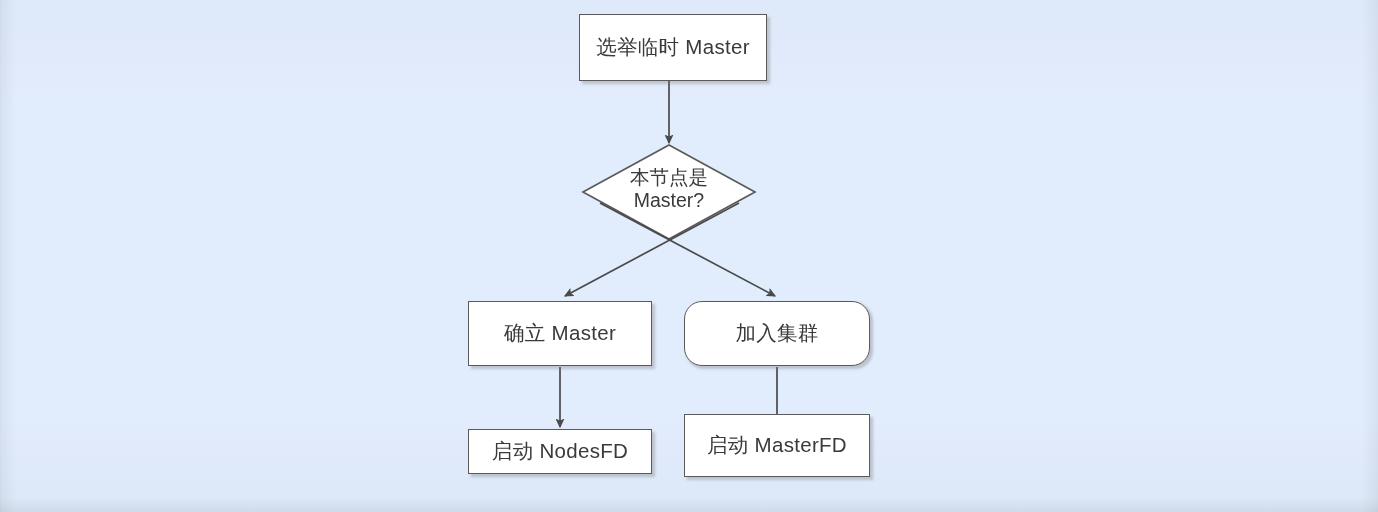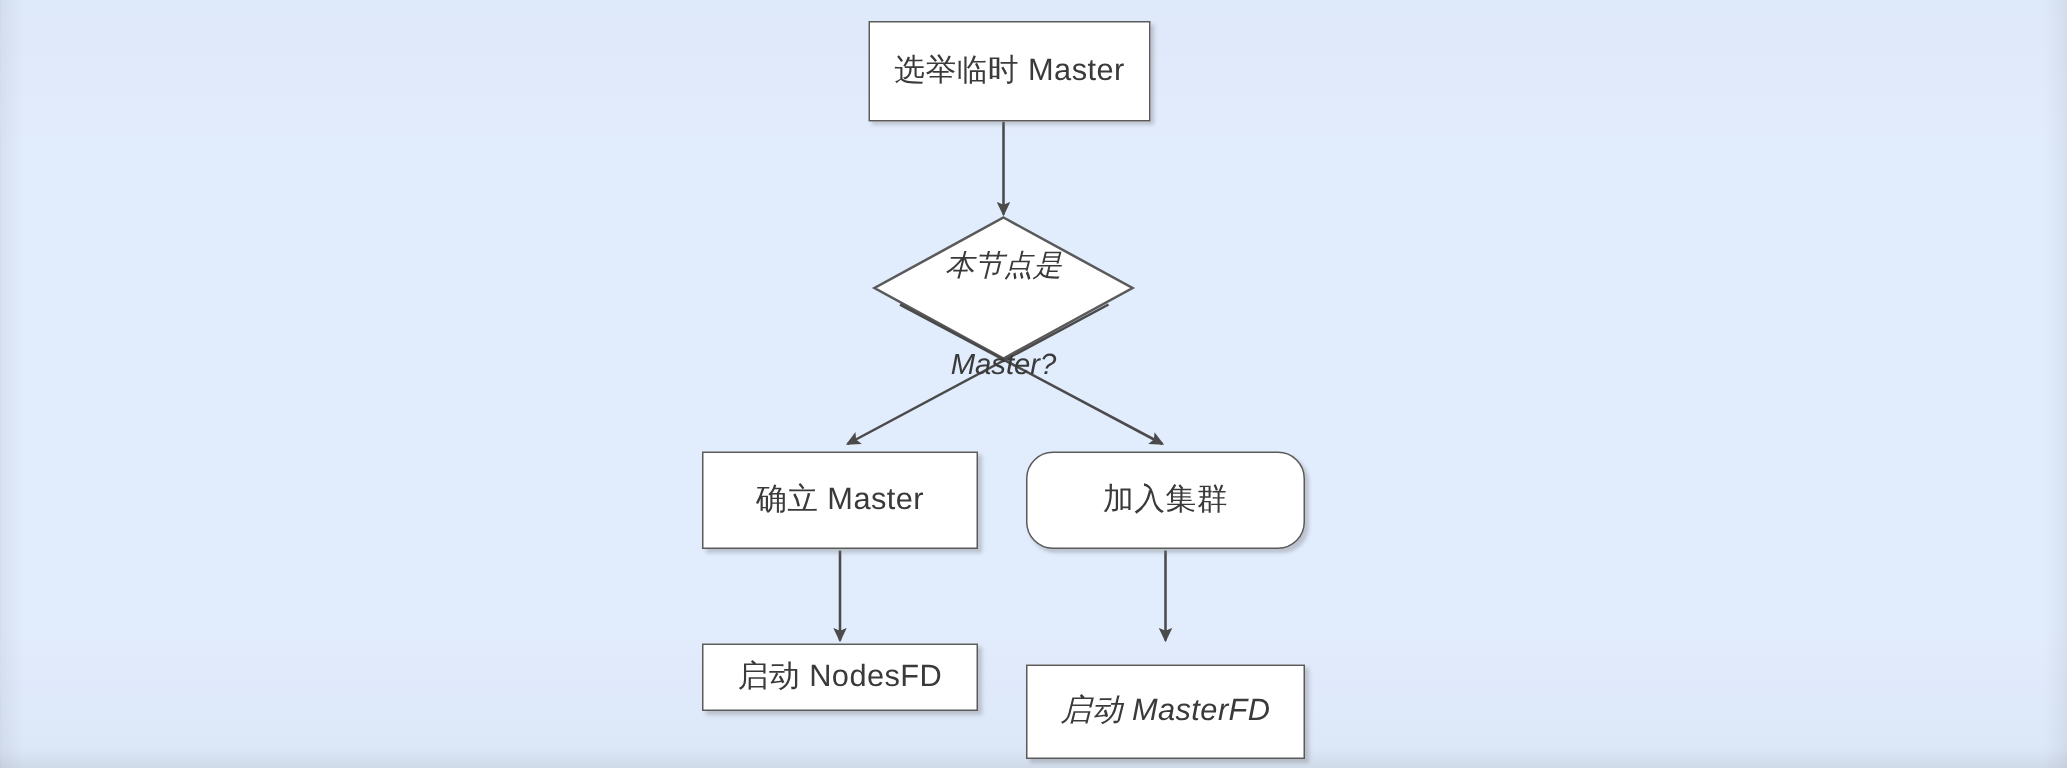--- a/index.html
+++ b/index.html
@@ -69,23 +69,22 @@
     text-align: center;
     white-space: nowrap;
   }
   .decision-label {
     position: absolute;
     text-align: center;
     font-size: 19.5px;
     color: #3a3a3a;
     line-height: 1.16;
     white-space: nowrap;
-    font-style: italic;
   }
-  .decision-label .l2 { display: block; margin-top: 43px; }
+  .decision-label .l2 { display: block; }
 </style>
 </head>
 <body>
 
 <div id="page">
 
   <div id="scan-texture"></div>
   <div id="edge-shade-left"></div>
   <div id="edge-shade-right"></div>
   <div id="edge-shade-bottom"></div>
@@ -124,17 +123,17 @@
   </div>
 
   <div class="node-box" style="left:684px; top:301px; width:186px; height:65px;border-radius:18px;">
     <span class="node-label">加入集群</span>
   </div>
 
   <div class="node-box" style="left:468px; top:429px; width:184px; height:45px;">
     <span class="node-label">启动 NodesFD</span>
   </div>
 
-  <div class="node-box" style="left:684px; top:443px; width:186px; height:63px;font-style:italic;">
+  <div class="node-box" style="left:684px; top:414px; width:186px; height:63px;">
     <span class="node-label">启动 MasterFD</span>
   </div>
 
 </div>
 
 </body></html>

